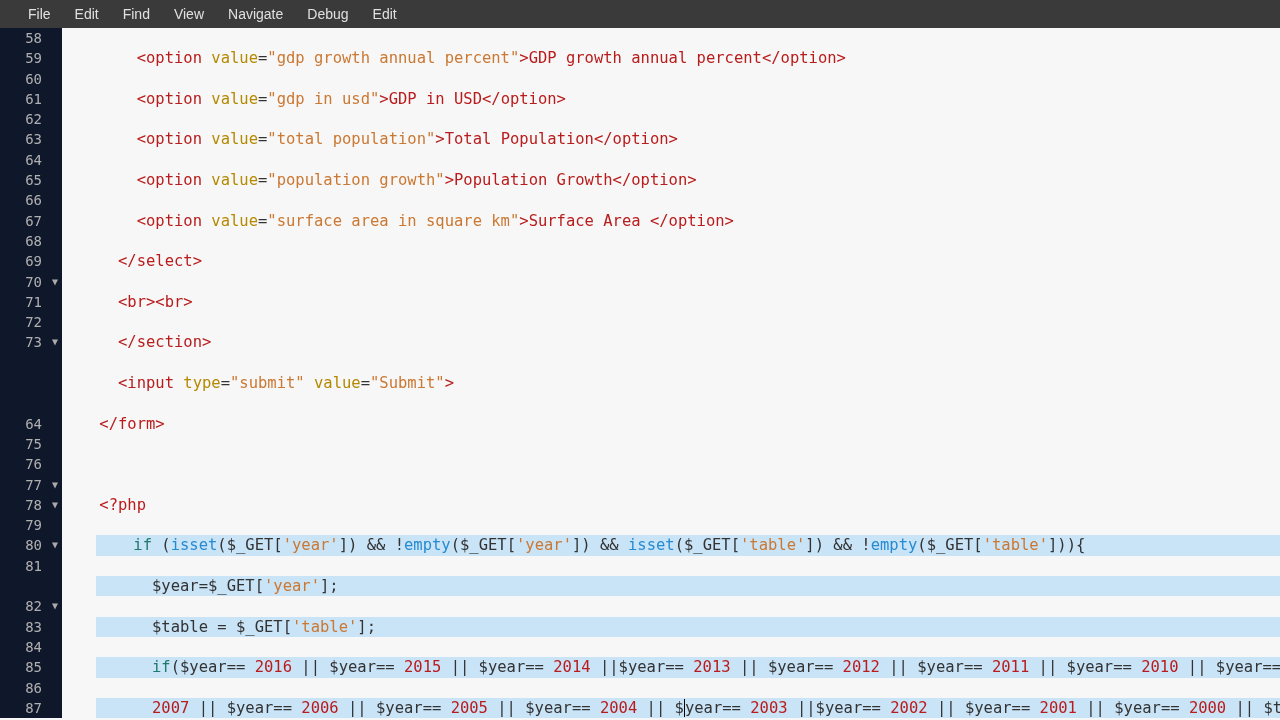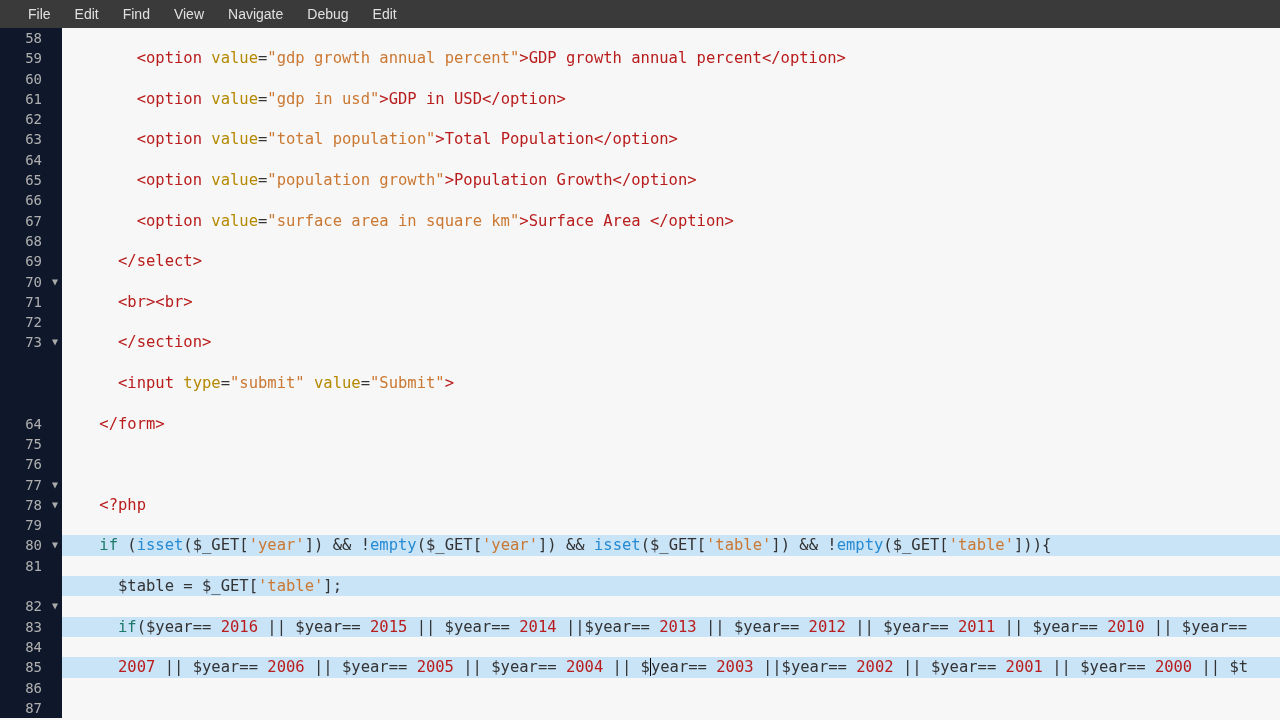--- a/index.html
+++ b/index.html
@@ -50,21 +50,21 @@
 }
 .code {
   flex: 1;
   white-space: pre;
   line-height: 20.3px;
   color: #333;
   overflow: hidden;
   padding-top: 0;
 }
 .code .line { height: 20.3px; }
-.code .hl { background: #c9e3f7; display: block; }
+.code .hl { background: #c9e3f7; display: block; margin-left: 34px; }
 .t-tag { color: #b91c1c; }
 .t-attr { color: #b58900; }
 .t-str { color: #cb7832; }
 .t-kw { color: #1e7a6a; }
 .t-num { color: #b91c1c; }
 .t-func { color: #268bd2; }
 .cursor {
   display: inline-block;
   width: 1px;
   height: 18px;
@@ -131,20 +131,21 @@
 <div class="line"><span class="t-tag">        &lt;option </span><span class="t-attr">value</span><span>=</span><span class="t-str">"population growth"</span><span class="t-tag">&gt;Population Growth&lt;/option&gt;</span></div>
 <div class="line"><span class="t-tag">        &lt;option </span><span class="t-attr">value</span><span>=</span><span class="t-str">"surface area in square km"</span><span class="t-tag">&gt;Surface Area &lt;/option&gt;</span></div>
 <div class="line"><span class="t-tag">      &lt;/select&gt;</span></div>
 <div class="line"><span class="t-tag">      &lt;br&gt;&lt;br&gt;</span></div>
 <div class="line"><span class="t-tag">      &lt;/section&gt;</span></div>
 <div class="line"><span class="t-tag">      &lt;input </span><span class="t-attr">type</span><span>=</span><span class="t-str">"submit"</span><span class="t-attr"> value</span><span>=</span><span class="t-str">"Submit"</span><span class="t-tag">&gt;</span></div>
 <div class="line"><span class="t-tag">    &lt;/form&gt;</span></div>
 <div class="line"></div>
 <div class="line"><span class="t-tag">    &lt;?php</span></div>
 <div class="line hl"><span class="t-kw">    if</span><span> (</span><span class="t-func">isset</span><span>($_GET[</span><span class="t-str">'year'</span><span>]) &amp;&amp; !</span><span class="t-func">empty</span><span>($_GET[</span><span class="t-str">'year'</span><span>]) &amp;&amp; </span><span class="t-func">isset</span><span>($_GET[</span><span class="t-str">'table'</span><span>]) &amp;&amp; !</span><span class="t-func">empty</span><span>($_GET[</span><span class="t-str">'table'</span><span>])){</span></div>
+<div class="line hl"><span>      $year=$_GET[</span><span class="t-str">'year'</span><span>];</span></div>
 <div class="line hl"><span>      $table = $_GET[</span><span class="t-str">'table'</span><span>];</span></div>
 <div class="line hl"><span class="t-kw">      if</span><span>($year== </span><span class="t-num">2016</span><span> || $year== </span><span class="t-num">2015</span><span> || $year== </span><span class="t-num">2014</span><span> ||$year== </span><span class="t-num">2013</span><span> || $year== </span><span class="t-num">2012</span><span> || $year== </span><span class="t-num">2011</span><span> || $year== </span><span class="t-num">2010</span><span> || $year==</span></div>
 <div class="line hl"><span class="t-num">      2007</span><span> || $year== </span><span class="t-num">2006</span><span> || $year== </span><span class="t-num">2005</span><span> || $year== </span><span class="t-num">2004</span><span> || $</span><span class="cursor"></span><span>year== </span><span class="t-num">2003</span><span> ||$year== </span><span class="t-num">2002</span><span> || $year== </span><span class="t-num">2001</span><span> || $year== </span><span class="t-num">2000</span><span> || $t</span></div>
 
 
 
 
 
 
 

